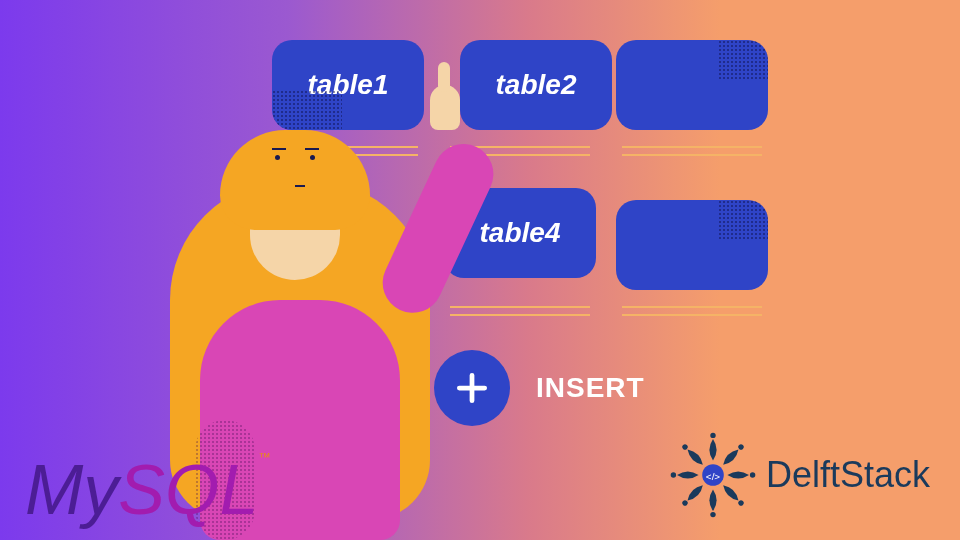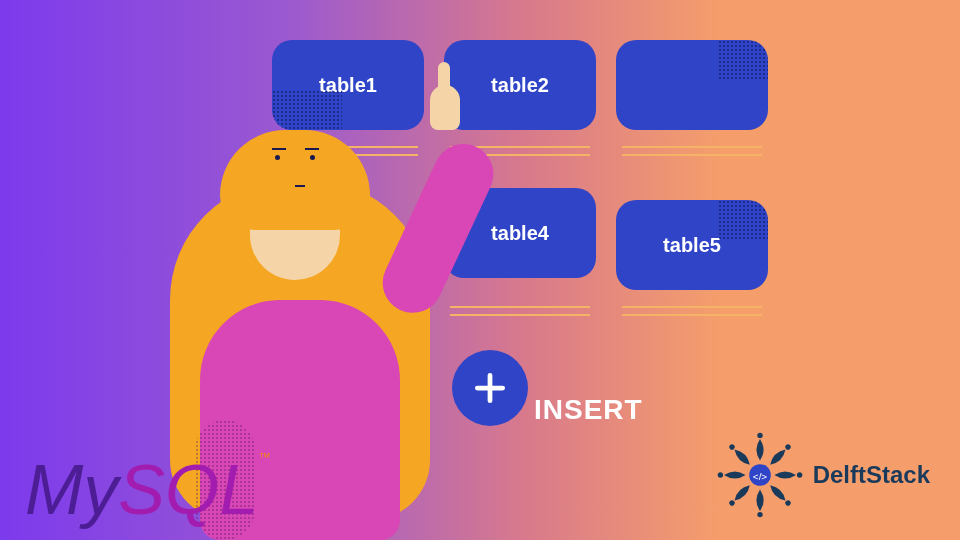--- a/index.html
+++ b/index.html
@@ -1,25 +1,25 @@
 <!DOCTYPE html>
 <html><head>
 <meta charset="utf-8">
 <style>
 *{margin:0;padding:0;box-sizing:border-box}
 body{width:960px;height:540px;background:linear-gradient(90deg,#7C3AED 0%,#9B59D0 30%,#D97A8B 55%,#F59E6B 75%,#F59E6B 100%);font-family:'Segoe UI',Arial,sans-serif;position:relative;overflow:hidden}
-.card{position:absolute;background:#2F44C7;border-radius:20px;width:152px;height:90px;display:flex;align-items:center;justify-content:center;font-size:20px;font-weight:700;color:#fff}
+.card{position:absolute;background:#2F44C7;border-radius:20px;width:152px;height:90px;display:flex;align-items:center;justify-content:center;font-size:28px;font-style:italic;font-weight:700;color:#fff}
 .noise{position:absolute;background:radial-gradient(circle,rgba(10,10,60,0.6) 1px,transparent 1px);background-size:4px 4px;opacity:0.7}
 .lines{position:absolute;width:140px}
 .lines::before,.lines::after{content:'';display:block;height:2px;background:#F5B366;margin:6px 0}
-.c1{left:272px;top:40px}.c2{left:444px;top:40px}.c3{left:616px;top:40px}
+.c1{left:272px;top:40px}.c2{left:460px;top:40px}.c3{left:616px;top:40px}
 .c4{left:444px;top:188px}.c5{left:616px;top:200px}
 .l1{left:278px;top:140px}.l2{left:450px;top:140px}.l3{left:622px;top:140px}
 .l4{left:450px;top:300px}.l5{left:622px;top:300px}
-.insert{position:absolute;left:452px;top:350px;display:flex;align-items:flex-end;gap:6px}
+.insert{position:absolute;left:434px;top:350px;display:flex;align-items:center;gap:26px}
 .plus{width:76px;height:76px;border-radius:50%;background:#2F44C7;display:flex;align-items:center;justify-content:center}
 .plus svg{width:38px;height:38px}
 .itext{color:#fff;font-size:28px;font-weight:800;letter-spacing:1px}
 .person{position:absolute;left:180px;top:110px;width:300px;height:430px}
 .hair-back{position:absolute;width:260px;height:340px;left:-10px;top:70px;background:#F5A623;border-radius:120px 120px 60px 60px}
 .body-shape{position:absolute;width:200px;height:240px;left:20px;top:190px;background:#D946B5;border-radius:80px 80px 20px 20px}
 .sleeve{position:absolute;width:60px;height:180px;left:190px;top:20px;background:#D946B5;border-radius:30px;transform:rotate(25deg);transform-origin:bottom}
 .hand{position:absolute;width:30px;height:45px;left:250px;top:-25px;background:#F5D5A8;border-radius:15px 15px 8px 8px}
 .finger{position:absolute;width:12px;height:30px;left:258px;top:-48px;background:#F5D5A8;border-radius:6px}
 .hair-front{position:absolute;width:150px;height:100px;left:40px;top:20px;background:#F5A623;border-radius:75px 75px 40px 40px}
@@ -27,21 +27,21 @@
 .eye{position:absolute;width:5px;height:5px;background:#1a1a50;border-radius:50%;top:45px}
 .eye.e1{left:95px}.eye.e2{left:130px}
 .brow{position:absolute;width:14px;height:2px;background:#1a1a50;top:38px}
 .brow.b1{left:92px}.brow.b2{left:125px}
 .mouth{position:absolute;width:10px;height:2px;background:#1a1a50;top:75px;left:115px}
 .mysql{position:absolute;left:25px;bottom:10px;font-size:70px;font-weight:500;font-style:italic;font-family:Arial,sans-serif}
 .my{color:#4c1d95}.sql{color:#a21caf}
 .tm{font-size:12px;color:#E8891A;vertical-align:top;font-style:normal}
 .delft{position:absolute;right:30px;bottom:20px;display:flex;align-items:center;gap:8px}
 .mandala{width:90px;height:90px}
-.dtext{color:#1a3a5c;font-size:24px;font-weight:700}
+.dtext{color:#1a3a5c;font-size:36px;font-weight:400}
 .n1{left:0;bottom:0;width:70px;height:40px;border-radius:0 0 0 20px}
 .n2{right:0;top:0;width:50px;height:40px;border-radius:0 20px 0 0}
 .bodynoise{position:absolute;left:15px;top:310px;width:60px;height:120px;background:radial-gradient(circle,rgba(60,10,80,0.5) 1px,transparent 1px);background-size:4px 4px;opacity:0.6;border-radius:30px}
 </style>
 </head>
 <body>
 
 <div class="card c1">
     <div class="noise n1"></div>
     <span>table1</span>
@@ -50,21 +50,20 @@
     <span>table2</span>
   </div>
 <div class="card c3">
     <div class="noise n2"></div>
   </div>
 <div class="card c4">
     <span>table4</span>
   </div>
 <div class="card c5">
     <div class="noise n2"></div>
-    <span>table5</span>
   </div>
 
 <div class="lines l1"></div>
 <div class="lines l2"></div>
 <div class="lines l3"></div>
 <div class="lines l4"></div>
 <div class="lines l5"></div>
 
 <div class="person">
   <div class="hair-back"></div>

